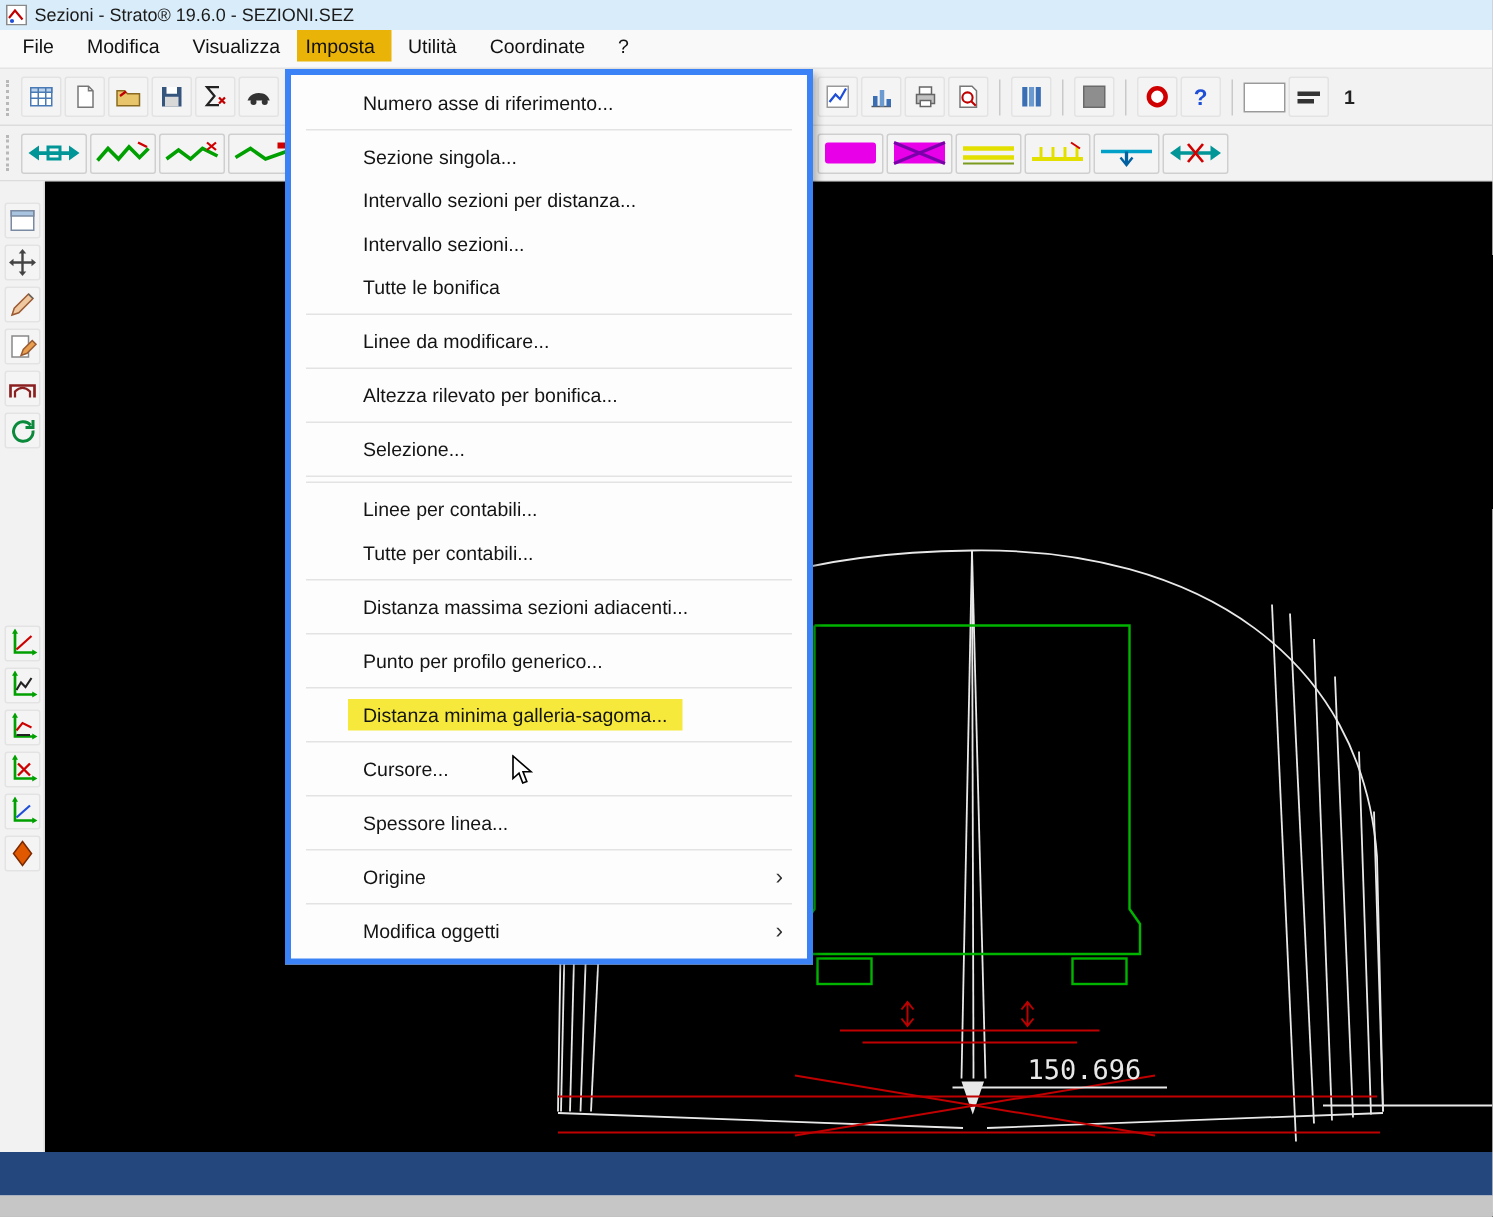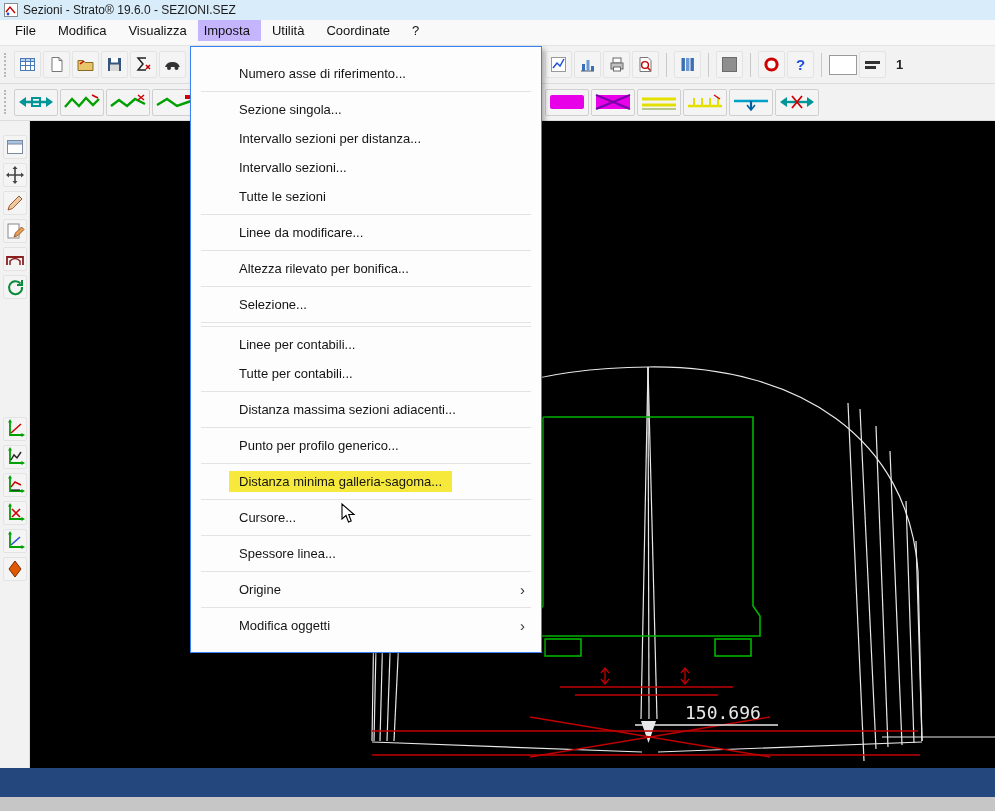--- a/index.html
+++ b/index.html
@@ -11,21 +11,21 @@
   .titlebar { position: absolute; left:0; top:0; width:995px; height:20px;
               background:#d9ecf9; display:flex; align-items:center; gap:5px;
               padding-left:4px; font-size:12px; color:#1b1b1b; }
   .app-icon { width:14px; height:14px; display:inline-flex; }
 
   
   .menubar { position:absolute; left:0; top:20px; width:995px; height:26px;
              background:#f9f9f9; border-bottom:1px solid #e4e4e4;
              display:flex; align-items:flex-start; font-size:13px; color:#111; padding-left:4px; }
   .mb-item { padding:3px 11px; cursor:default; }
-  .mb-item.yl { background:#c4b5fd;padding-left:6px; }
+  .mb-item.yl { background:#eab308;padding-left:6px; }
 
   
   .toolbar { position:absolute; left:0; width:995px; background:#f2f2f2;
              border-bottom:1px solid #dcdcdc; }
   .tb1 { top:46px; height:38px; }
   .tb2 { top:84px; height:37px; }
   .tb-group { position:absolute; top:0; height:100%; display:flex; align-items:center; gap:2px; }
   .grip { width:4px; height:24px; border-left:2px dotted #b8b8b8; margin:0 4px 0 2px; }
   .tbtn { width:27px; height:27px; display:flex; align-items:center; justify-content:center;
           border:1px solid #e3e3e3; background:#f4f4f4; border-radius:2px; }
@@ -46,22 +46,22 @@
   
   .canvas { position:absolute; left:30px; top:121px; width:965px; height:647px;
             background:#000; }
 
   
   .status-blue { position:absolute; left:0; top:768px; width:995px; height:29px; background:#24477e; }
   .bottom-strip { position:absolute; left:0; top:797px; width:995px; height:14px; background:#c6c6c6; }
 
   
   .dropdown { position:absolute; left:190px; top:46px; width:352px;
-              background:#fdfdfd; border:1px solid #3b82f6;
-              box-shadow:3px 3px 5px rgba(0,0,0,0.28); padding:12px 0; z-index:50;
+              background:#fdfdfd; border:4px solid #3b82f6;
+              box-shadow:3px 3px 5px rgba(0,0,0,0.28); padding:4px 0; z-index:50;
               font-size:13px; color:#141414; }
   .dd-item { position:relative; height:29px; display:flex; align-items:center;
              padding-left:38px; cursor:default; }
   .dd-item .lbl { padding:3px 10px; }
   .dd-item .lbl.yl { background:#f6e93c; }
   .dd-arrow { position:absolute; right:16px; font-size:15px; color:#333; }
   .dd-sep { border-top:1px solid #e3e3e3; margin:3px 10px; }
 
   .cursor { position:absolute; left:341px; top:503px; z-index:100; }
 </style>
@@ -421,21 +421,21 @@
     <div class="dd-item">
         <span class="lbl">Sezione singola...</span>
       </div>
     <div class="dd-item">
         <span class="lbl">Intervallo sezioni per distanza...</span>
       </div>
     <div class="dd-item">
         <span class="lbl">Intervallo sezioni...</span>
       </div>
     <div class="dd-item">
-        <span class="lbl">Tutte le sezioni</span>
+        <span class="lbl">Tutte le bonifica</span>
       </div>
     <div class="dd-sep"></div>
     <div class="dd-item">
         <span class="lbl">Linee da modificare...</span>
       </div>
     <div class="dd-sep"></div>
     <div class="dd-item">
         <span class="lbl">Altezza rilevato per bonifica...</span>
       </div>
     <div class="dd-sep"></div>

